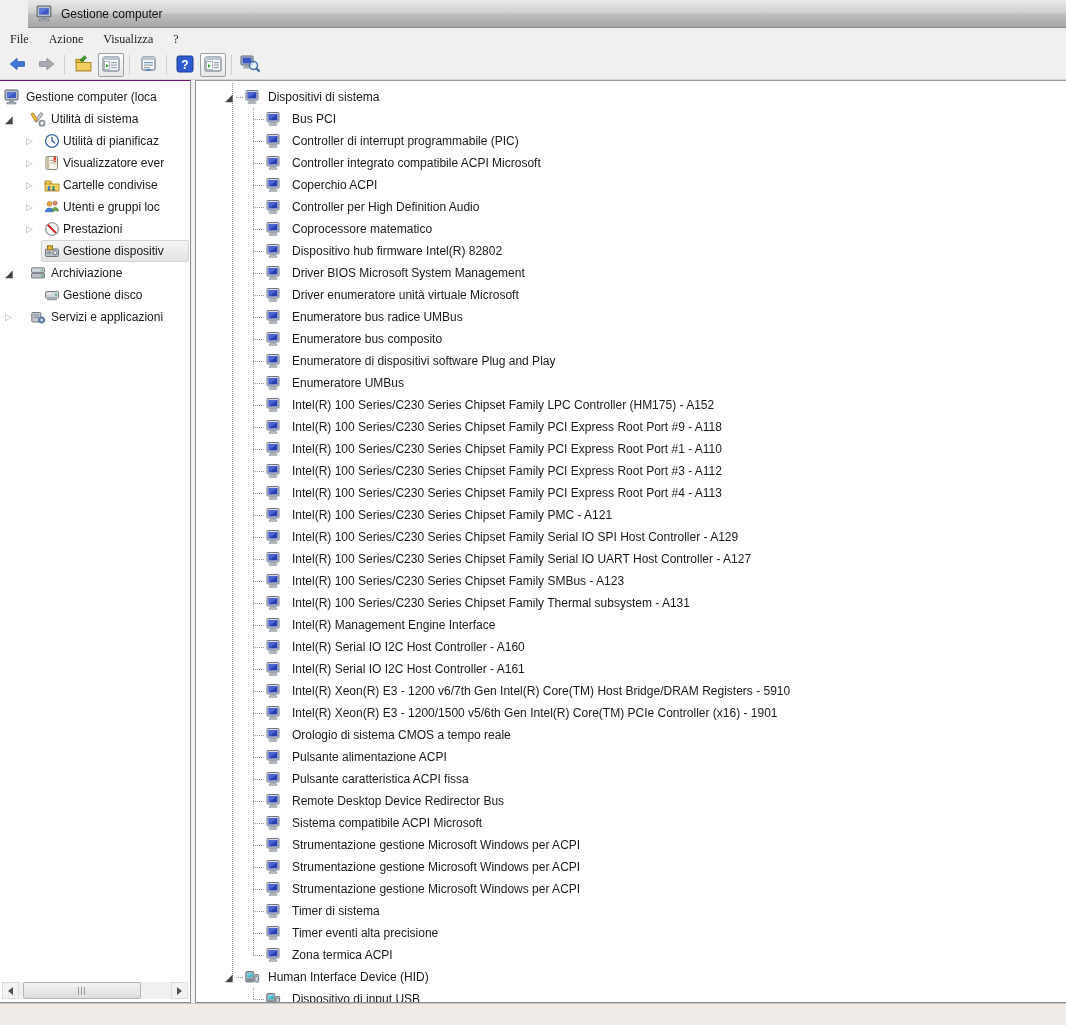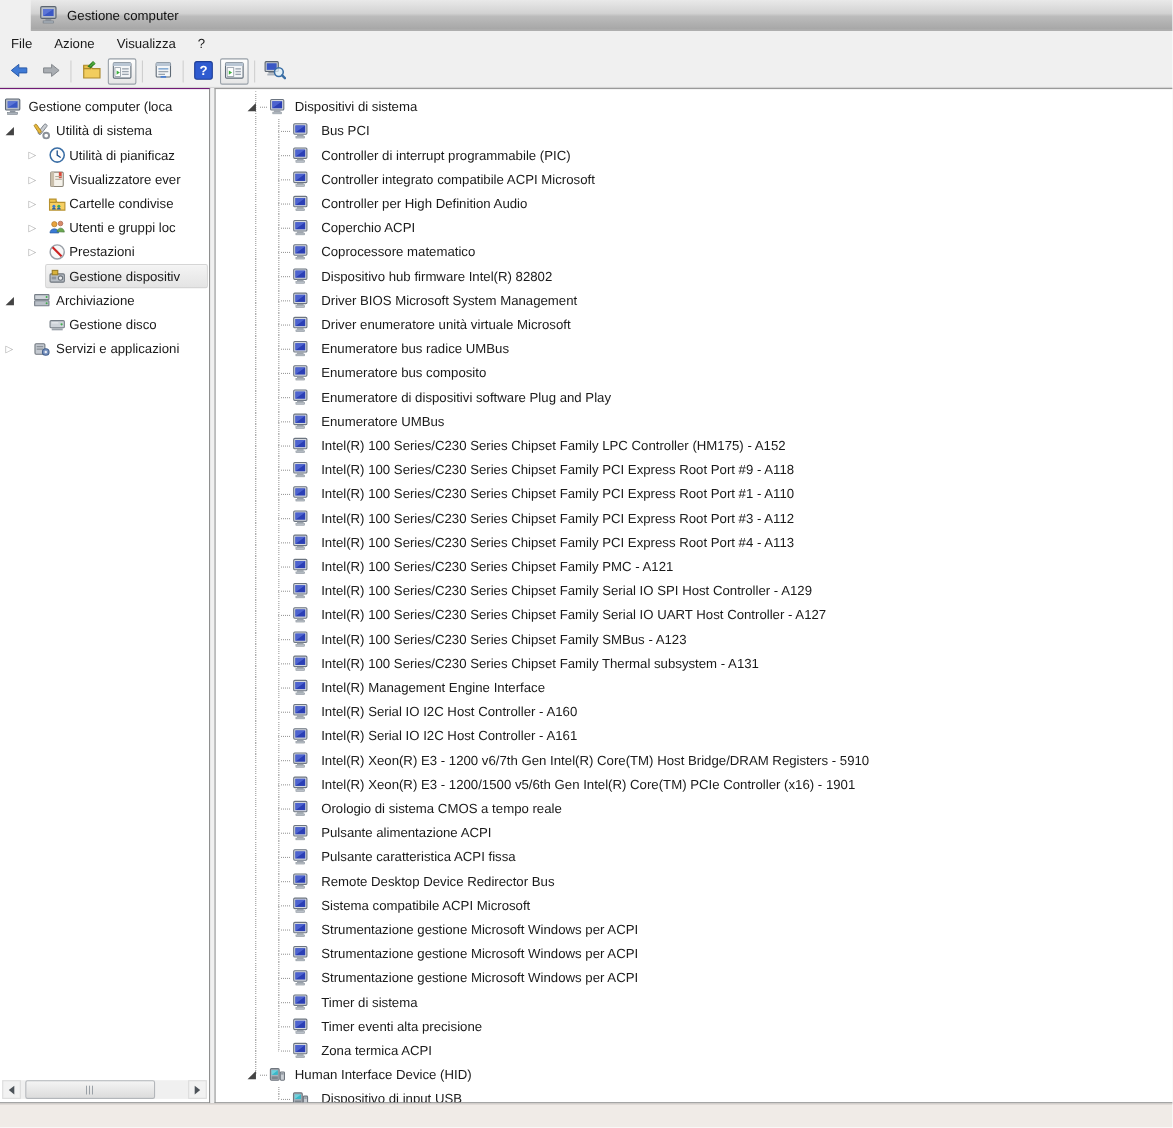--- a/index.html
+++ b/index.html
@@ -4,21 +4,21 @@
 <style>
   html,body{margin:0;padding:0;background:#fff;}
   .window{position:relative;width:1066px;height:1025px;font-family:"Liberation Sans",sans-serif;font-size:12px;color:#1a1a1a;background:#f0f0f0;overflow:hidden;}
 
   
   .titlebar{position:absolute;left:0;top:0;width:1066px;height:27px;background:linear-gradient(to bottom,#e9e9e9 0%,#d2d2d2 45%,#bcbcbc 55%,#a6a6a6 100%);border-bottom:1px solid #8a8a8a;display:flex;align-items:center;margin-left:28px;}
   .titleicon{margin-left:7px;width:18px;height:18px;display:flex;align-items:center;justify-content:center;}
   .titletext{margin-left:8px;color:#111;}
 
   
-  .menubar{position:absolute;left:0;top:28px;width:1066px;height:23px;background:#f0f0f0;display:flex;align-items:center;}
+  .menubar{position:absolute;left:0;top:28px;width:1066px;height:23px;background:#f0f0f0;display:flex;align-items:center;font-family:Liberation Serif, serif;}
   .menuitem{padding:3px 10px;cursor:default;}
 
   
   .toolbar{position:absolute;left:0;top:51px;width:1066px;height:28px;background:#f0f0f0;border-bottom:1px solid #d4d4d4;display:flex;align-items:center;}
   .tbtn{width:26px;height:24px;display:flex;align-items:center;justify-content:center;margin:0 1px;}
   .tbtn.toggled{border:1px solid #98a0a8;border-radius:2px;background:linear-gradient(to bottom,#fefefe,#e6e6e6);width:24px;height:22px;}
   .tsep{width:1px;height:20px;background:#cfcfcf;margin:0 4px;}
 
   
   .content{position:absolute;left:0;top:80px;width:1066px;height:923px;background:#f0f0f0;}
@@ -360,33 +360,33 @@
           <div class="trow child">
             <span class="ticon">
               <svg width="16" height="16" viewBox="0 0 16 16">
                 <rect x="2" y="1.5" width="12" height="9.5" rx="1" fill="#d6dae0" stroke="#6b7480"></rect>
                 <rect x="3.5" y="3" width="9" height="6.5" fill="#2b3fb5"></rect>
                 <path d="M3.5 3h9l-9 6.5z" fill="#5a70d8" opacity="0.75"></path>
                 <rect x="5" y="11.3" width="6" height="1.4" fill="#98a0aa"></rect>
                 <rect x="4" y="12.9" width="8" height="1.6" fill="#b9c0c8" stroke="#8a929a" stroke-width="0.5"></rect>
               </svg>
             </span>
+            <span class="tlabel">Coperchio ACPI</span>
+          </div>
+          <div class="trow child">
+            <span class="ticon">
+              <svg width="16" height="16" viewBox="0 0 16 16">
+                <rect x="2" y="1.5" width="12" height="9.5" rx="1" fill="#d6dae0" stroke="#6b7480"></rect>
+                <rect x="3.5" y="3" width="9" height="6.5" fill="#2b3fb5"></rect>
+                <path d="M3.5 3h9l-9 6.5z" fill="#5a70d8" opacity="0.75"></path>
+                <rect x="5" y="11.3" width="6" height="1.4" fill="#98a0aa"></rect>
+                <rect x="4" y="12.9" width="8" height="1.6" fill="#b9c0c8" stroke="#8a929a" stroke-width="0.5"></rect>
+              </svg>
+            </span>
             <span class="tlabel">Controller per High Definition Audio</span>
-          </div>
-          <div class="trow child">
-            <span class="ticon">
-              <svg width="16" height="16" viewBox="0 0 16 16">
-                <rect x="2" y="1.5" width="12" height="9.5" rx="1" fill="#d6dae0" stroke="#6b7480"></rect>
-                <rect x="3.5" y="3" width="9" height="6.5" fill="#2b3fb5"></rect>
-                <path d="M3.5 3h9l-9 6.5z" fill="#5a70d8" opacity="0.75"></path>
-                <rect x="5" y="11.3" width="6" height="1.4" fill="#98a0aa"></rect>
-                <rect x="4" y="12.9" width="8" height="1.6" fill="#b9c0c8" stroke="#8a929a" stroke-width="0.5"></rect>
-              </svg>
-            </span>
-            <span class="tlabel">Coperchio ACPI</span>
           </div>
           <div class="trow child">
             <span class="ticon">
               <svg width="16" height="16" viewBox="0 0 16 16">
                 <rect x="2" y="1.5" width="12" height="9.5" rx="1" fill="#d6dae0" stroke="#6b7480"></rect>
                 <rect x="3.5" y="3" width="9" height="6.5" fill="#2b3fb5"></rect>
                 <path d="M3.5 3h9l-9 6.5z" fill="#5a70d8" opacity="0.75"></path>
                 <rect x="5" y="11.3" width="6" height="1.4" fill="#98a0aa"></rect>
                 <rect x="4" y="12.9" width="8" height="1.6" fill="#b9c0c8" stroke="#8a929a" stroke-width="0.5"></rect>
               </svg>

